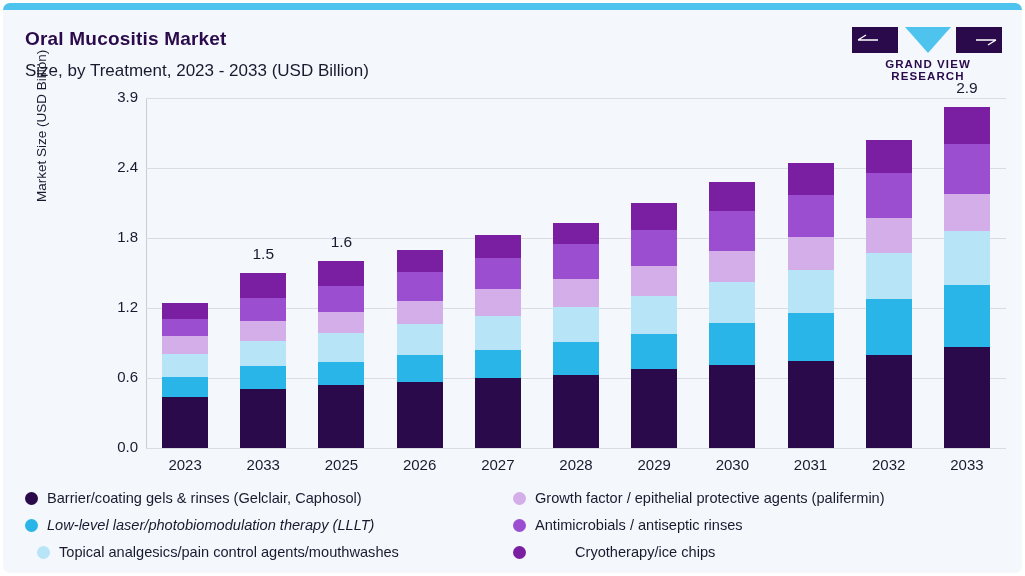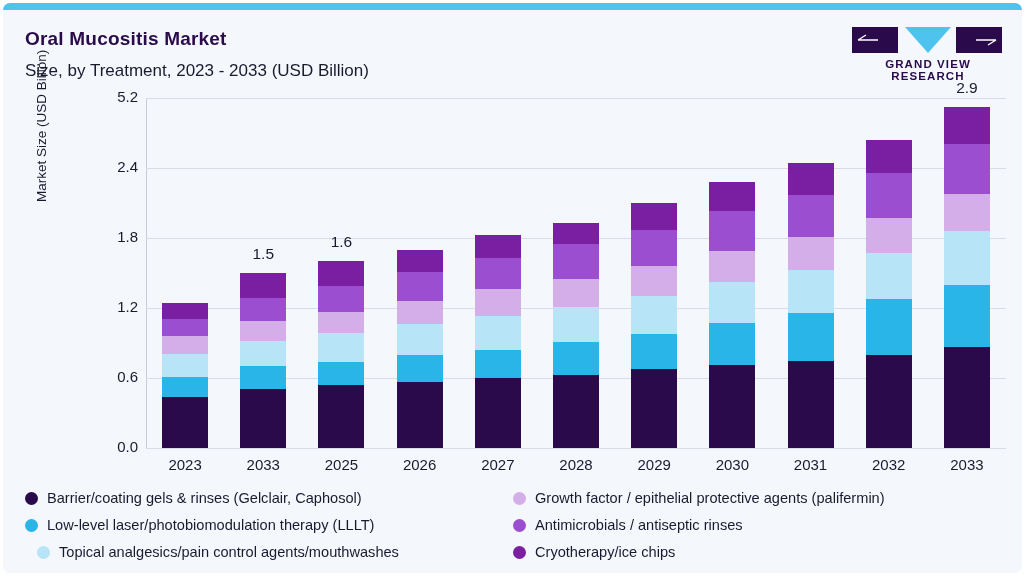--- a/index.html
+++ b/index.html
@@ -112,21 +112,21 @@
         <div class="gridline" style="top: 140px;"></div>
         <div class="gridline" style="top: 70px;"></div>
         <div class="gridline" style="top: 0px;"></div>
       </div>
     <div id="yticks">
         <div class="ytick" style="top: 340px;">0.0</div>
         <div class="ytick" style="top: 270px;">0.6</div>
         <div class="ytick" style="top: 200px;">1.2</div>
         <div class="ytick" style="top: 130px;">1.8</div>
         <div class="ytick" style="top: 60px;">2.4</div>
-        <div class="ytick" style="top: -10px;">5.2</div>
+        <div class="ytick" style="top: -10px;">3.9</div>
       </div>
     <div id="ylabel">Market Size (USD Billion)</div>
     <div id="bars">
         <div class="bar-group" style="left: 16.0909px; width: 46px; height: 144.667px;">
           <div class="seg" style="background: rgb(42, 10, 74); height: 51.3333px; bottom: 0px;"></div>
           <div class="seg" style="background: rgb(42, 181, 232); height: 19.8333px; bottom: 51.3333px;"></div>
           <div class="seg" style="background: rgb(184, 228, 247); height: 23.3333px; bottom: 71.1667px;"></div>
           <div class="seg" style="background: rgb(211, 174, 232); height: 17.5px; bottom: 94.5px;"></div>
           <div class="seg" style="background: rgb(155, 79, 208); height: 17.5px; bottom: 112px;"></div>
           <div class="seg" style="background: rgb(122, 31, 162); height: 15.1667px; bottom: 129.5px;"></div>
@@ -232,30 +232,30 @@
 
   <div id="legend">
       <div class="leg-item" style="left: 488px; top: 0px;">
         <span class="leg-dot" style="background: rgb(211, 174, 232);"></span>
         <span class="leg-text">Growth factor / epithelial protective agents (palifermin)</span>
       </div>
       <div class="leg-item" style="left: 0px; top: 0px;">
         <span class="leg-dot" style="background: rgb(42, 10, 74);"></span>
         <span class="leg-text">Barrier/coating gels &amp; rinses (Gelclair, Caphosol)</span>
       </div>
-      <div class="leg-item" style="left: 0px; top: 27px;">
+      <div class="leg-item" style="left: 0px; top: 27px; font-style: italic;">
         <span class="leg-dot" style="background: rgb(42, 181, 232);"></span>
         <span class="leg-text">Low-level laser/photobiomodulation therapy (LLLT)</span>
       </div>
       <div class="leg-item" style="left: 488px; top: 27px;">
         <span class="leg-dot" style="background: rgb(155, 79, 208);"></span>
         <span class="leg-text">Antimicrobials / antiseptic rinses</span>
       </div>
       <div class="leg-item" style="left: 12px; top: 54px;">
         <span class="leg-dot" style="background: rgb(184, 228, 247);"></span>
         <span class="leg-text">Topical analgesics/pain control agents/mouthwashes</span>
       </div>
-      <div class="leg-item" style="left: 488px; top: 54px;">
+      <div class="leg-item" style="left: 488px; top: 54px; gap: 40px;">
         <span class="leg-dot" style="background: rgb(122, 31, 162);"></span>
         <span class="leg-text">Cryotherapy/ice chips</span>
       </div>
     </div>
 </div>
 
 </body></html>

